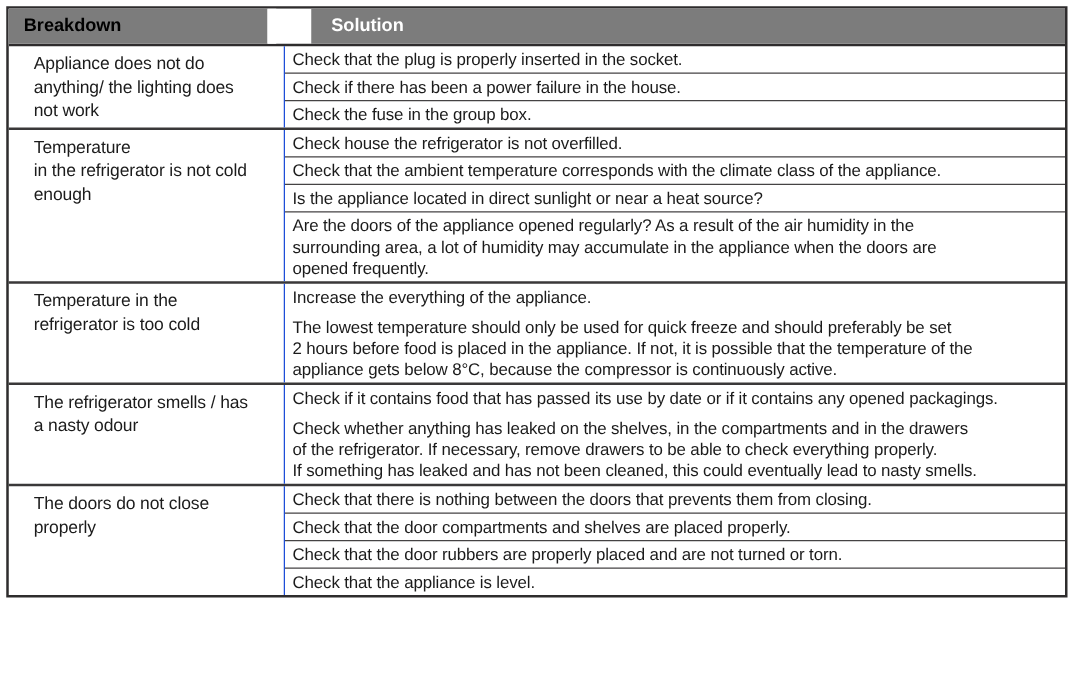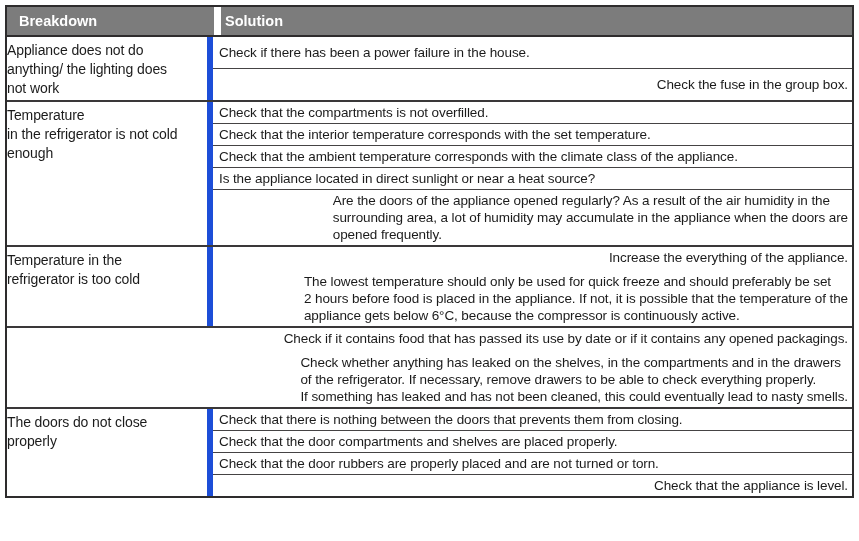--- a/index.html
+++ b/index.html
@@ -43,34 +43,35 @@
   .ts-header .hcell.breakdown {
     width: 195px;
     padding-left: 12px;
   }
   .ts-header .hgap {
     width: 7px;
     background: #ffffff;
   }
   .ts-header .hcell.solution {
     flex: 1;
-    padding-left: 4px;
+    padding-left: 16px;
+    margin-left: 28px;
   }
   
   .section {
     display: flex;
     border-bottom: 2px solid #3a3839;
   }
   .section:last-child {
     border-bottom: none;
   }
   .breakdown-cell {
     width: 196px;
-    padding: 4px 4px 2px 0;
-    border-right: 6px solid #1d4ed8;
+    padding: 4px 4px 2px 20px;
+    border-right: 1px solid #1d4ed8;
     font-size: 14px;
     line-height: 19px;
     white-space: pre-line;
     flex-shrink: 0;
   }
   .solution-col {
     flex: 1;
     display: flex;
     flex-direction: column;
     min-width: 0;
@@ -78,65 +79,64 @@
   .solution-cell {
     border-bottom: 1.5px solid #454344;
     padding: 2px 4px 2px 6px;
     flex: 1;
     display: flex;
     flex-direction: column;
     justify-content: center;
   }
   .solution-cell:last-child {
     border-bottom: none;
-    align-items: flex-end;
   }
   .solution-paragraph {
     line-height: 17px;
     white-space: pre-line;
     margin: 0 0 0 0;
   }
   .solution-paragraph + .solution-paragraph {
     margin-top: 7px;
   }
 </style>
 </head>
 <body>
 
 <div class="page">
   <div class="ts-table" style="border-color: rgb(46, 44, 45); color: rgb(27, 27, 27);">
     <div class="ts-header">
-      <div class="hcell breakdown" style="background: rgb(124, 124, 124); color: #ffffff;">Breakdown</div>
+      <div class="hcell breakdown" style="background: rgb(124, 124, 124); color: #000000;">Breakdown</div>
       <div class="hgap"></div>
       <div class="hcell solution" style="background: rgb(124, 124, 124); color: rgb(255, 255, 255);">Solution</div>
     </div>
     <div id="table-body">
         <div class="section">
           <div class="breakdown-cell">Appliance does not do
 anything/ the lighting does
 not work</div>
           <div class="solution-col">
+            <div class="solution-cell">
+              <div class="solution-paragraph">Check that the plug is properly inserted in the socket.</div>
+            </div>
             <div class="solution-cell">
               <div class="solution-paragraph">Check if there has been a power failure in the house.</div>
             </div>
             <div class="solution-cell">
               <div class="solution-paragraph">Check the fuse in the group box.</div>
             </div>
           </div>
         </div>
         <div class="section">
           <div class="breakdown-cell">Temperature
 in the refrigerator is not cold
 enough</div>
           <div class="solution-col">
             <div class="solution-cell">
-              <div class="solution-paragraph">Check that the compartments is not overfilled.</div>
-            </div>
-            <div class="solution-cell">
-              <div class="solution-paragraph">Check that the interior temperature corresponds with the set temperature.</div>
+              <div class="solution-paragraph">Check house the refrigerator is not overfilled.</div>
             </div>
             <div class="solution-cell">
               <div class="solution-paragraph">Check that the ambient temperature corresponds with the climate class of the appliance.</div>
             </div>
             <div class="solution-cell">
               <div class="solution-paragraph">Is the appliance located in direct sunlight or near a heat source?</div>
             </div>
             <div class="solution-cell">
               <div class="solution-paragraph">Are the doors of the appliance opened regularly? As a result of the air humidity in the
 surrounding area, a lot of humidity may accumulate in the appliance when the doors are
@@ -145,25 +145,27 @@
           </div>
         </div>
         <div class="section">
           <div class="breakdown-cell">Temperature in the
 refrigerator is too cold</div>
           <div class="solution-col">
             <div class="solution-cell">
               <div class="solution-paragraph">Increase the everything of the appliance.</div>
               <div class="solution-paragraph">The lowest temperature should only be used for quick freeze and should preferably be set
 2 hours before food is placed in the appliance. If not, it is possible that the temperature of the
-appliance gets below 6°C, because the compressor is continuously active.</div>
+appliance gets below 8°C, because the compressor is continuously active.</div>
             </div>
           </div>
         </div>
         <div class="section">
+          <div class="breakdown-cell">The refrigerator smells / has
+a nasty odour</div>
           <div class="solution-col">
             <div class="solution-cell">
               <div class="solution-paragraph">Check if it contains food that has passed its use by date or if it contains any opened packagings.</div>
               <div class="solution-paragraph">Check whether anything has leaked on the shelves, in the compartments and in the drawers
 of the refrigerator. If necessary, remove drawers to be able to check everything properly.
 If something has leaked and has not been cleaned, this could eventually lead to nasty smells.</div>
             </div>
           </div>
         </div>
         <div class="section">

